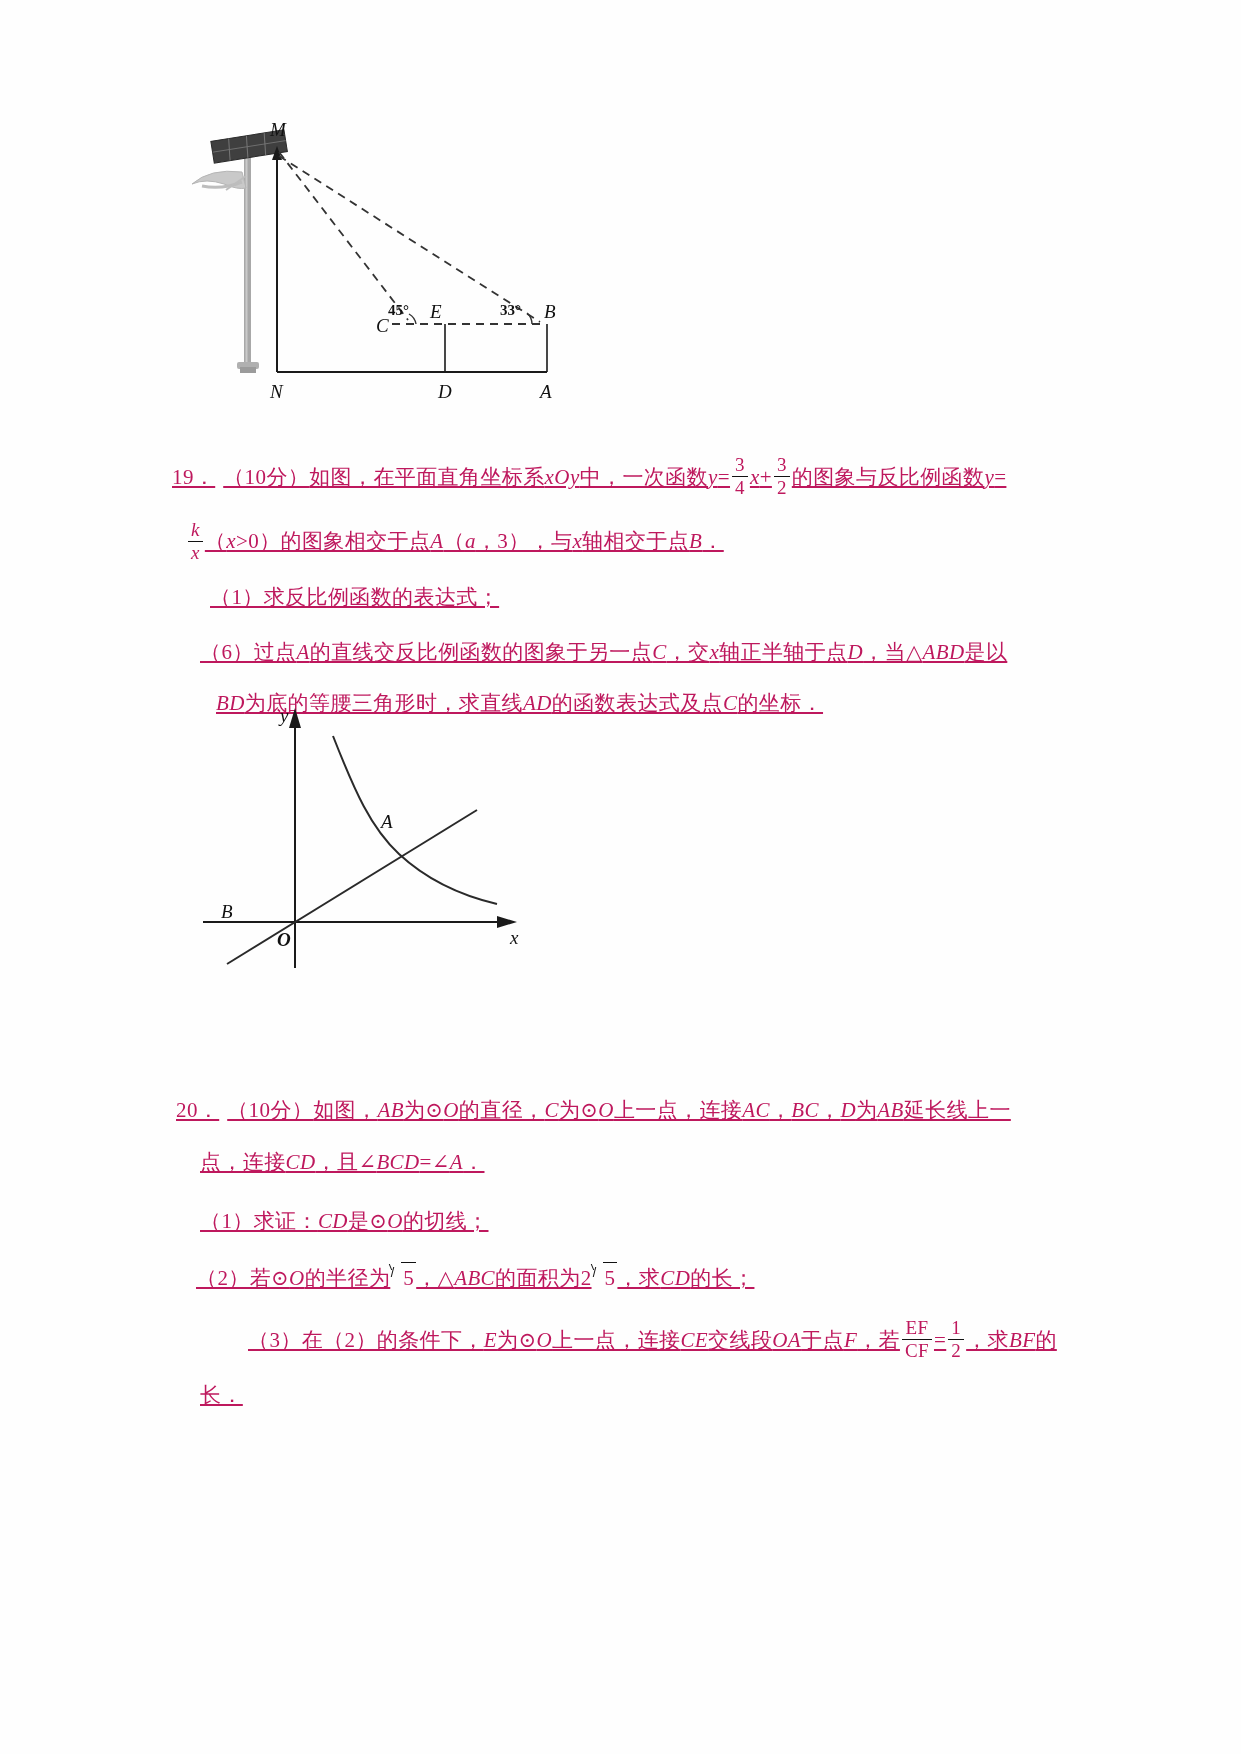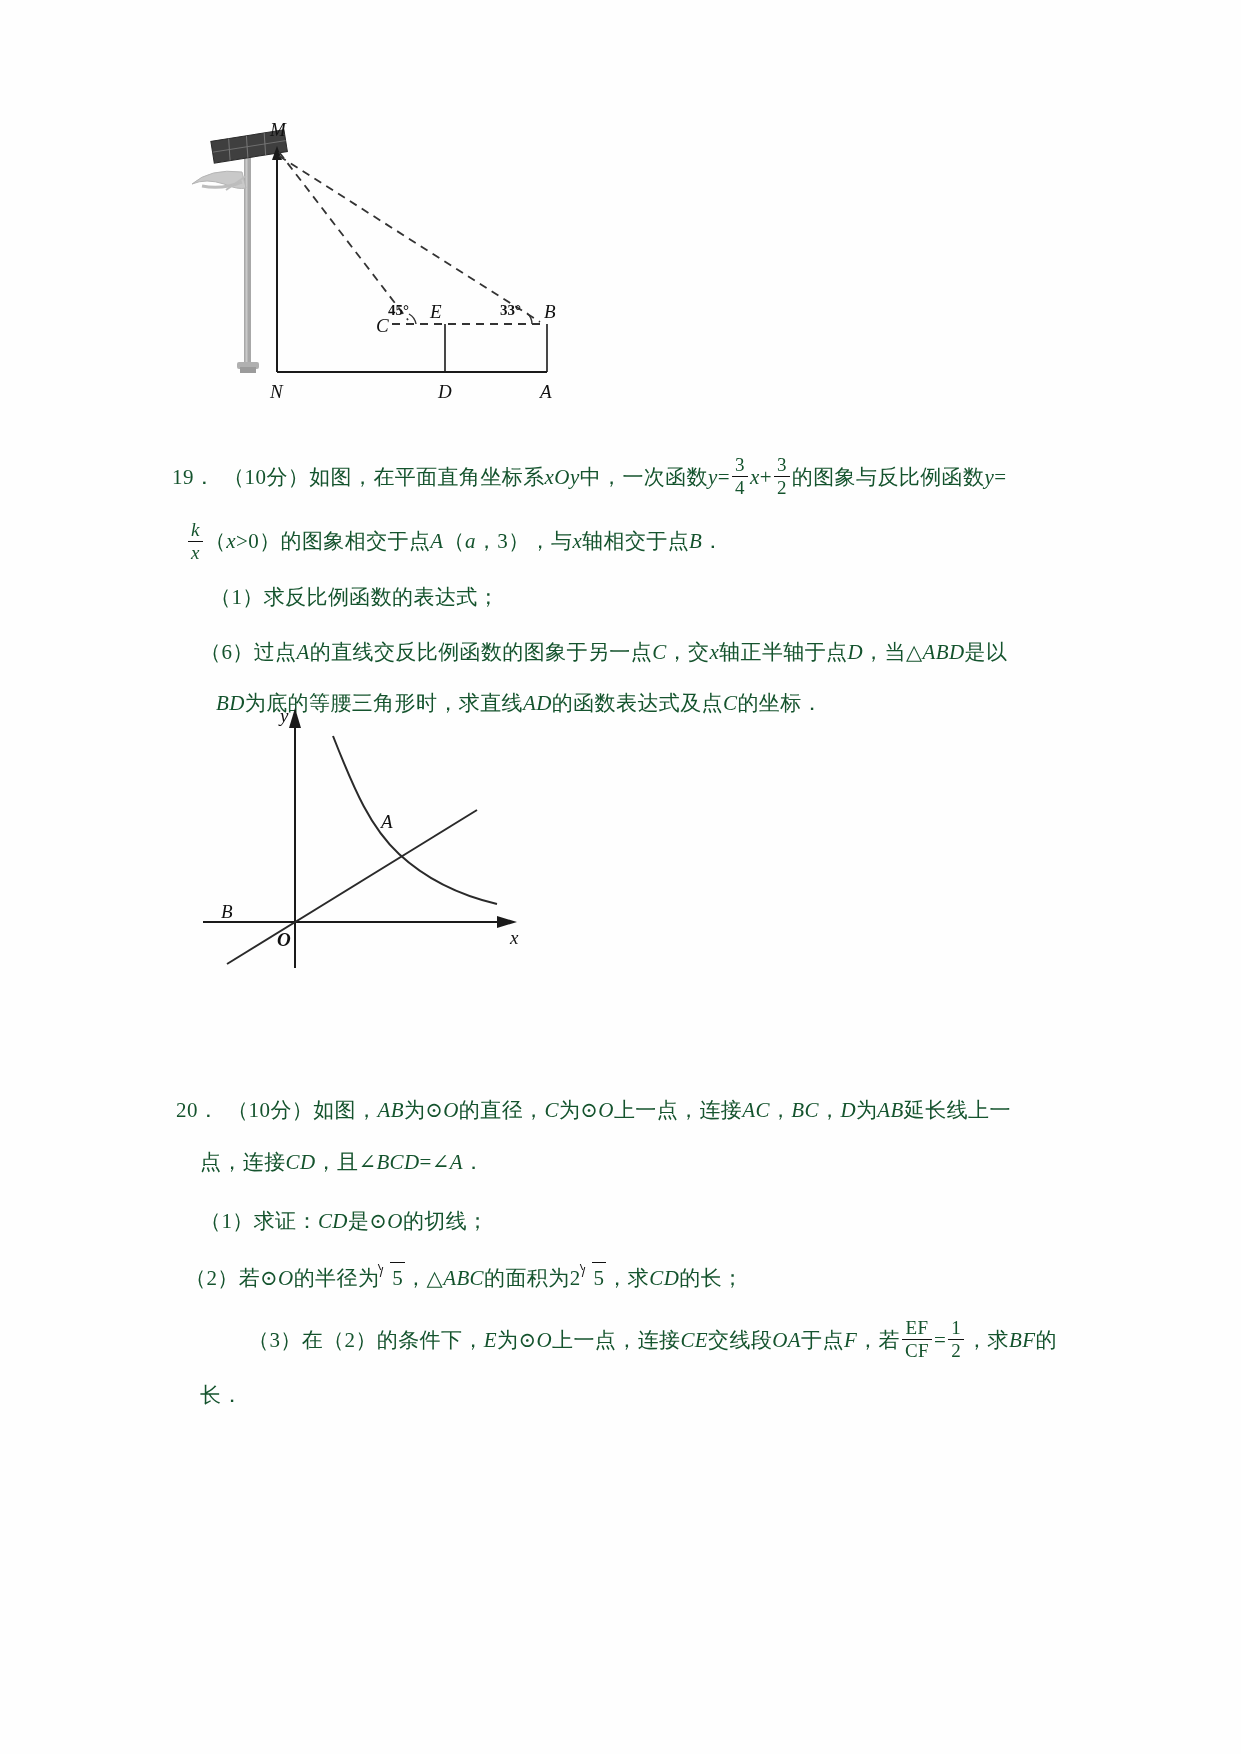--- a/index.html
+++ b/index.html
@@ -22,22 +22,23 @@
     width: 1241px;
     height: 1754px;
     background: #fefefe;
   }
 
   
   .qline {
     font-size: 21px;
     line-height: 30px;
     letter-spacing: 0.4px;
-    color: #14532d;
+    color: #be185d;
     white-space: nowrap;
+    text-decoration: underline;
   }
   .it { font-style: italic; font-family: "Liberation Serif", serif; }
   .num { font-style: normal; }
 
   
   .frac {
     display: inline-block;
     vertical-align: -0.55em;
     text-align: center;
     font-size: 19px;
@@ -208,21 +209,21 @@
   </div>
 
   <div class="blk qline" style="left:200px; top:1147px;">
     <span>点，连接</span><span class="it">CD</span><span>，且∠</span><span class="it">BCD</span><span>=∠</span><span class="it">A</span><span>．</span>
   </div>
 
   <div class="blk qline" style="left:200px; top:1206px;">
     <span>（1）求证：</span><span class="it">CD</span><span>是⊙</span><span class="it">O</span><span>的切线；</span>
   </div>
 
-  <div class="blk qline" style="left:185px; top:1261px;">
+  <div class="blk qline" style="left:196px; top:1261px;">
     <span>（2）若⊙</span><span class="it">O</span><span>的半径为</span><span class="sqrt"><span class="rad">5</span></span><span>，△</span><span class="it">ABC</span><span>的面积为2</span><span class="sqrt"><span class="rad">5</span></span><span>，求</span><span class="it">CD</span><span>的长；</span>
   </div>
 
   <div class="blk qline" style="left:200px; top:1318px;margin-left:48px;">
     <span>（3）在（2）的条件下，</span><span class="it">E</span><span>为⊙</span><span class="it">O</span><span>上一点，连接</span><span class="it">CE</span><span>交线段</span><span class="it">OA</span><span>于点</span><span class="it">F</span><span>，若</span><span class="frac" style="vertical-align:-0.55em"><span class="top" style="font-style:normal">EF</span><span class="bar"></span><span class="bot" style="font-style:normal">CF</span></span><span>=</span><span class="frac" style="vertical-align:-0.55em"><span class="top num">1</span><span class="bar"></span><span class="bot num">2</span></span><span>，求</span><span class="it">BF</span><span>的</span>
   </div>
 
   <div class="blk qline" style="left:200px; top:1380px;">
     <span>长．</span>
   </div>

